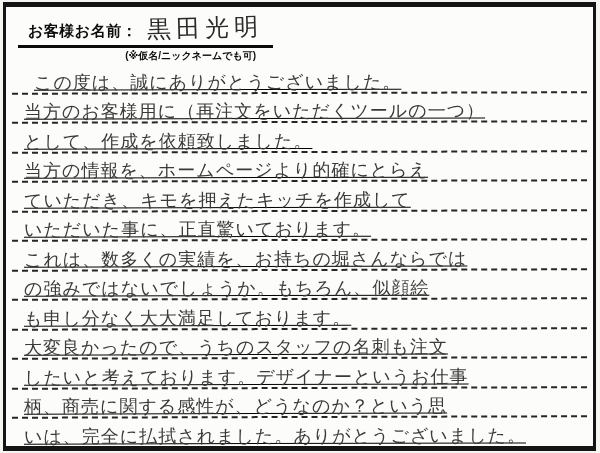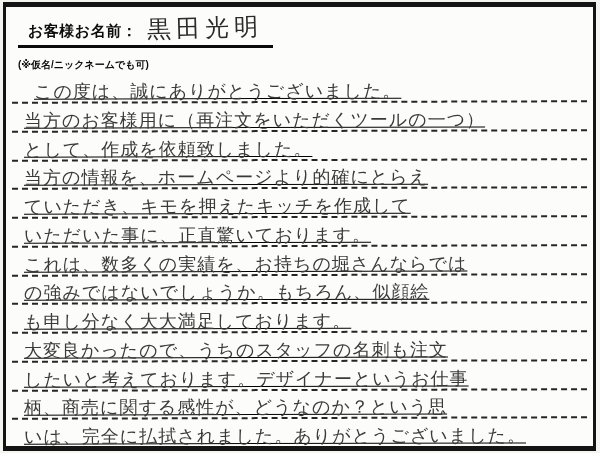--- a/index.html
+++ b/index.html
@@ -55,25 +55,25 @@
     font-size: 24px;
     color: #2b2b2b;
     margin-left: 10px;
     letter-spacing: 5px;
     transform: rotate(-1.5deg);
     display: inline-block;
     font-family: "DejaVu Sans", sans-serif;
   }
   .name-note {
     width: 238px;
-    text-align: left;
+    text-align: right;
     font-size: 10px;
     font-weight: bold;
     color: #0d0d0d;
-    margin-top: 10px;
+    margin-top: 1px;
     letter-spacing: 0px;
   }
   
   .body {
     flex: 1;
     display: flex;
     flex-direction: column;
     padding: 2px 6px 0 6px;
     box-sizing: border-box;
     overflow: hidden;

